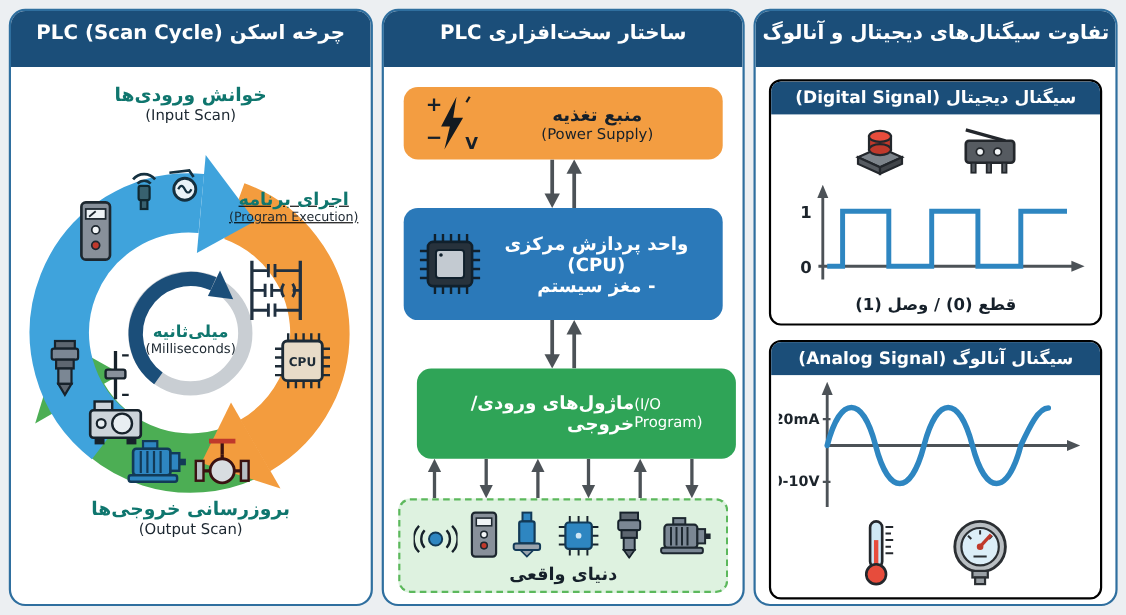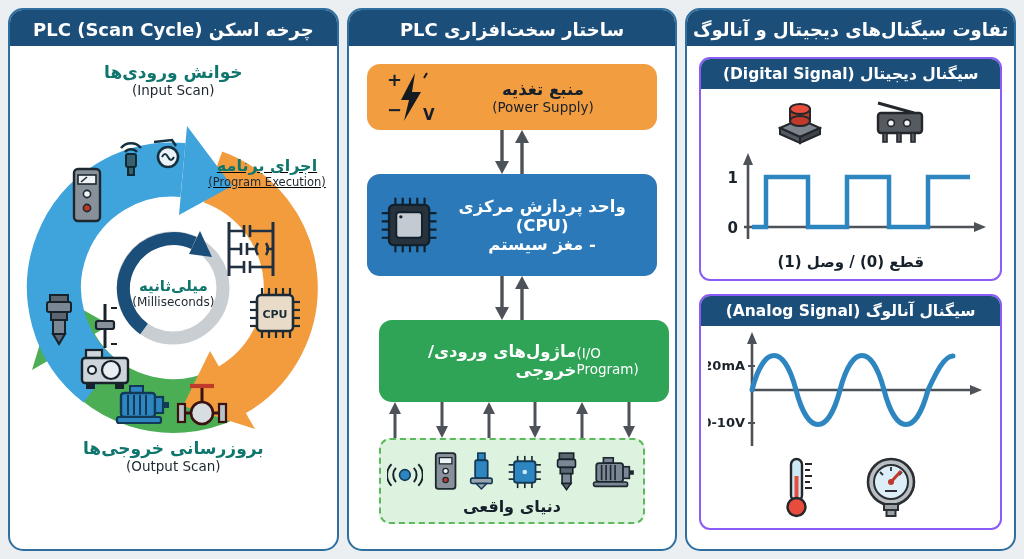--- a/index.html
+++ b/index.html
@@ -10,21 +10,21 @@
     overflow: hidden;
   }
   .wrap { display: flex; gap: 8px; padding: 8px; height: 559px; }
   .panel {
     flex: 1 1 0; background: #ffffff;
     border: 2px solid #2f6f9f; border-radius: 15px;
     overflow: hidden; display: flex; flex-direction: column;
   }
   .panel-header {
     background: #1b4e79; color: #fff; text-align: center;
-    font-weight: bold; font-size: 18px; padding: 9px 4px 6px;
+    font-weight: bold; font-size: 18px; padding: 9px 4px 21px;
     border-radius: 11px 11px 0 0; flex: 0 0 auto;
   }
   .panel-body { position: relative; flex: 1 1 auto; }
 
   
   .lbl { position: absolute; text-align: center; }
   .fa { font-weight: bold; font-size: 17px; color: #0f766e; }
   .en { font-size: 13.5px; color: #1c2730; }
   .cycle-svg { position: absolute; left: -2px; top: 72px; }
   .micon { position: absolute; }
@@ -37,30 +37,30 @@
   }
   .hw-box .txt { flex: 1 1 auto; text-align: center; }
   .hw-fa { font-weight: bold; font-size: 16.5px; }
   .hw-en { font-size: 13.5px; }
   .box-power { background: #f39d41; margin-top: 18px; height: 66px; color: #16202a; }
   .box-cpu { background: #2b79b9; height: 102px; color: #ffffff; }
   .box-io  { background: #2fa457; height: 82px; color: #ffffff; flex-direction: row; justify-content: center; margin-left: 24px; }
   .arrowpair { height: 44px; flex: 0 0 auto; }
   .connectors { width: 250px; height: 36px; display: flex; justify-content: space-between; }
   .realworld {
-    width: 266px; background: #def2e0; border: 2.5px dashed #5cb85c;
+    width: 300px; background: #def2e0; border: 2.5px dashed #5cb85c;
     border-radius: 11px; padding: 7px 6px 6px; text-align: center;
   }
   .rw-icons { display: flex; justify-content: center; align-items: flex-end; gap: 11px; height: 46px; }
   .rw-label { font-weight: bold; font-size: 16px; color: #16202a; margin-top: 4px; }
 
   
   .sig-col { padding: 11px 12px 0; display: flex; flex-direction: column; gap: 13px; }
   .card {
-    border: 2px solid #8b5cf6; border-radius: 11px; overflow: hidden; background: #fff;
+    border: 2px solid #000000; border-radius: 11px; overflow: hidden; background: #fff;
   }
   .card-header {
     background: #1b4e79; color: #fff; font-weight: bold; text-align: center;
     font-size: 15.5px; padding: 6px 4px;
   }
   .dig-icons { display: flex; justify-content: center; align-items: center; gap: 42px; padding-top: 8px; height: 58px; }
   .caption { text-align: center; font-weight: bold; font-size: 15px; color: #16202a; padding: 2px 0 8px; }
   .wave-wrap { display: flex; justify-content: center; }
   .ana-icons { display: flex; justify-content: center; align-items: center; gap: 44px; padding: 2px 0 10px; }
 </style>

